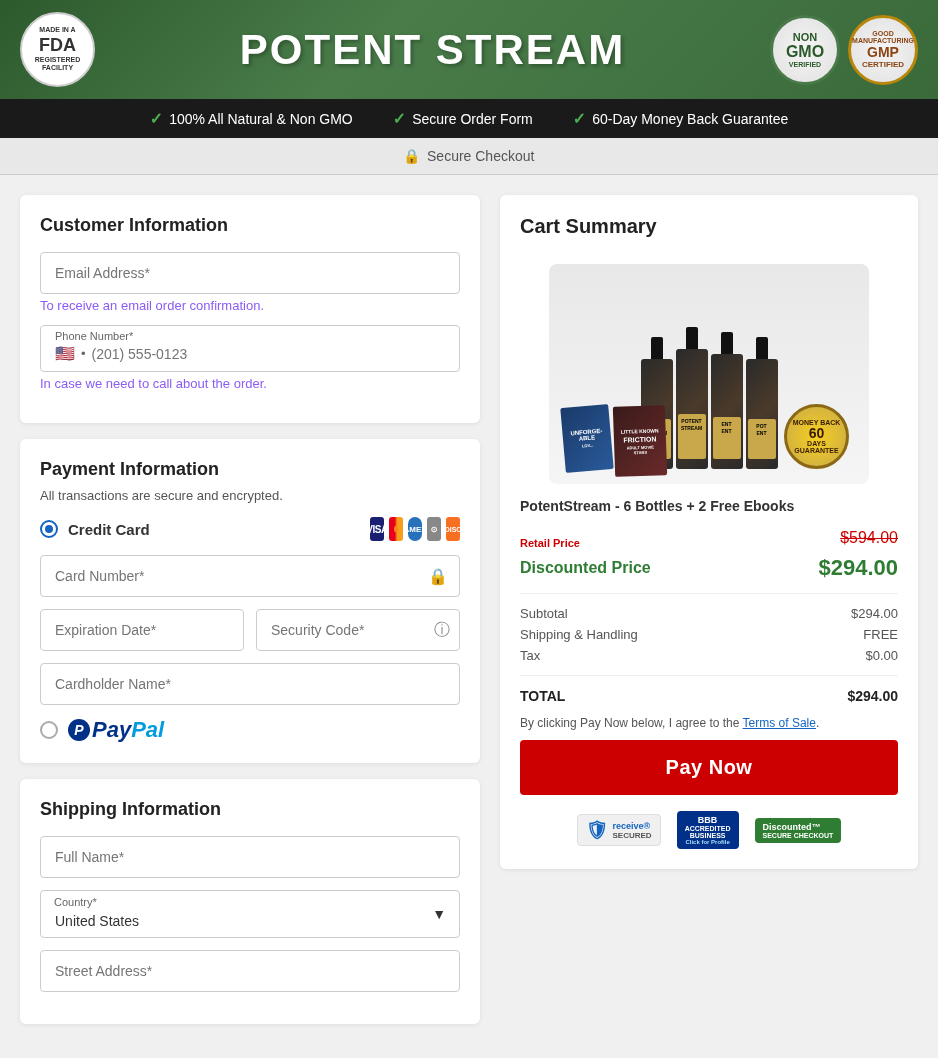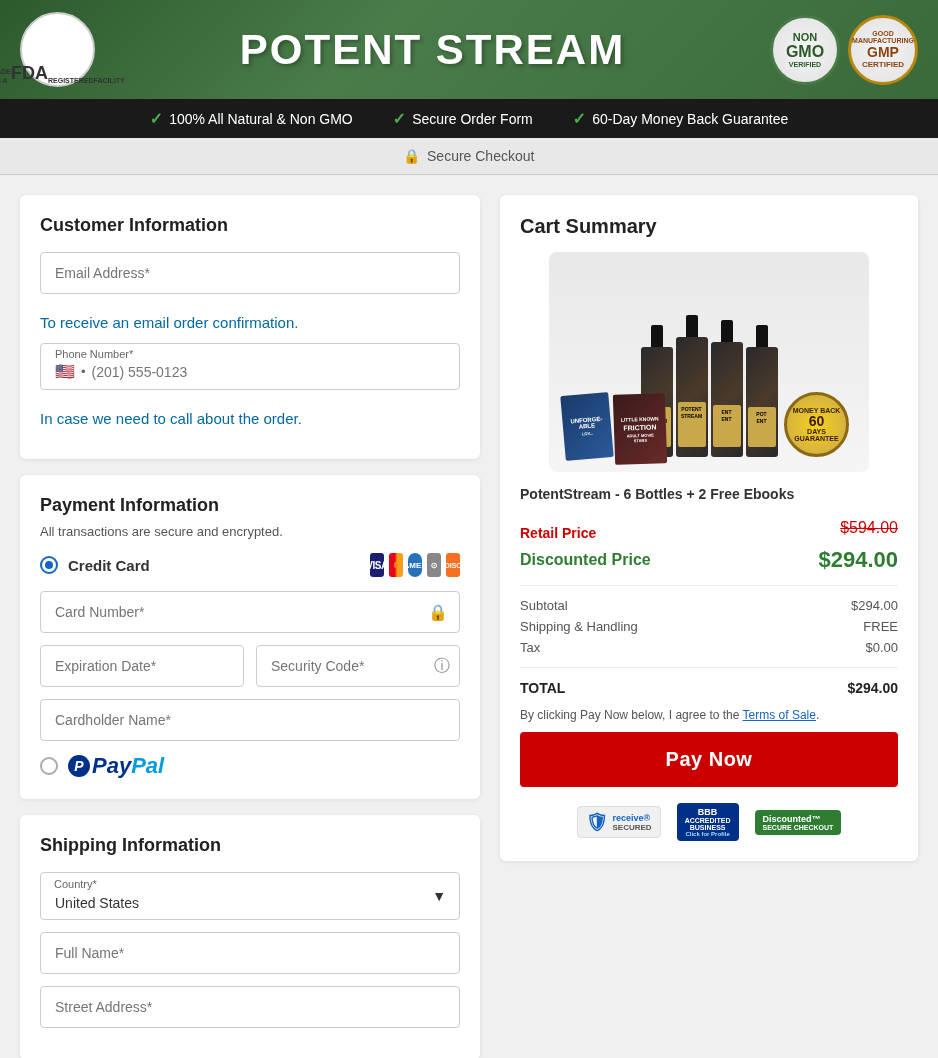--- a/index.html
+++ b/index.html
@@ -10,22 +10,22 @@
       background: linear-gradient(135deg, #2d5a2d 0%, #4a7c4a 40%, #3a6a3a 100%);
       padding: 12px 20px;
       display: flex;
       align-items: center;
       justify-content: space-between;
     }
     .header-logo-left {
       width: 75px; height: 75px;
       background: white;
       border-radius: 50%;
-      display: flex; flex-direction: row;
-      align-items: flex-end; justify-content: center;
+      display: flex; flex-direction: column;
+      align-items: center; justify-content: center;
       font-size: 9px; font-weight: bold; color: #333;
       text-align: center; line-height: 1.2;
       border: 2px solid #ccc;
     }
     .fda-text { font-size: 18px; font-weight: 900; color: #333; }
     .header-title { font-size: 42px; font-weight: 900; color: white; letter-spacing: 2px; text-shadow: 2px 2px 4px rgba(0,0,0,0.3); }
     .header-badges { display: flex; gap: 8px; }
     .badge-nongmo {
       width: 70px; height: 70px;
       background: radial-gradient(circle, #f5f5f5, #e0e0e0);
@@ -95,21 +95,21 @@
       background: white;
       border-radius: 6px;
       padding: 20px;
       margin-bottom: 16px;
       box-shadow: 0 1px 4px rgba(0,0,0,0.08);
     }
     .section-title { font-size: 18px; font-weight: bold; color: #222; margin-bottom: 16px; }
 
     
     .form-group { margin-bottom: 12px; }
-    .form-hint { font-size: 15px; color: #0369a1; margin-top: 20px; }
+    .form-hint { font-size: 13px; color: #8b5cf6; margin-top: 4px; }
     .field-input {
       width: 100%;
       border: 1px solid #ccc;
       border-radius: 4px;
       padding: 12px 14px;
       font-size: 14px;
       color: #333;
       background: white;
       outline: none;
     }
@@ -210,29 +210,29 @@
     }
 
     
     .right-panel { flex: 1; }
     .cart-box {
       background: white;
       border-radius: 6px;
       padding: 20px;
       box-shadow: 0 1px 4px rgba(0,0,0,0.08);
     }
-    .cart-title { font-size: 20px; font-weight: bold; color: #222; margin-bottom: 14px; }
+    .cart-title { font-size: 20px; font-weight: bold; color: #222; margin-bottom: 26px; }
     .product-image-area {
       width: 100%; display: flex; justify-content: center;
       margin-bottom: 14px;
     }
 
     .product-name { font-size: 14px; font-weight: bold; color: #333; margin-bottom: 12px; }
     .price-row { display: flex; justify-content: space-between; align-items: center; margin-bottom: 6px; }
-    .retail-label { font-size: 14px; font-weight: bold; color: #cc0000; margin-top: 11px; }
+    .retail-label { font-size: 11px; font-weight: bold; color: #cc0000; margin-top: 11px; }
     .retail-price { font-size: 16px; color: #cc0000; text-decoration: line-through; }
     .discount-label { font-size: 16px; font-weight: bold; color: #2e7d32; }
     .discount-price { font-size: 22px; font-weight: bold; color: #2e7d32; }
     .divider { border: none; border-top: 1px solid #eee; margin: 12px 0; }
     .summary-row { display: flex; justify-content: space-between; margin-bottom: 6px; font-size: 13px; color: #555; }
     .summary-row.total { font-weight: bold; color: #222; font-size: 14px; margin-top: 4px; }
     .terms-text { font-size: 12px; color: #555; margin: 12px 0 10px; }
     .terms-link { color: #1565c0; text-decoration: underline; cursor: pointer; }
     .pay-now-btn {
       width: 100%;
@@ -392,31 +392,31 @@
             <span class="paypal-p1">Pay</span><span class="paypal-p2">Pal</span>
           </span>
         </div>
       </div>
     </div>
 
     <div class="section-box">
       <div class="section-title">Shipping Information</div>
 
       <div class="form-group">
+        <input class="field-input" type="text" placeholder="Full Name*" style="">
+      </div>
+
+      <div class="form-group">
         <div class="select-wrapper">
           <span class="country-label">Country*</span>
           <select class="country-select">
             <option>United States</option>
           </select>
           <span class="select-arrow">▼</span>
         </div>
-      </div>
-
-      <div class="form-group">
-        <input class="field-input" type="text" placeholder="Full Name*" style="">
       </div>
 
       <div class="form-group">
         <input class="field-input" type="text" placeholder="Street Address*" style="">
       </div>
     </div>
 
   </div>
 
   <div class="right-panel">

